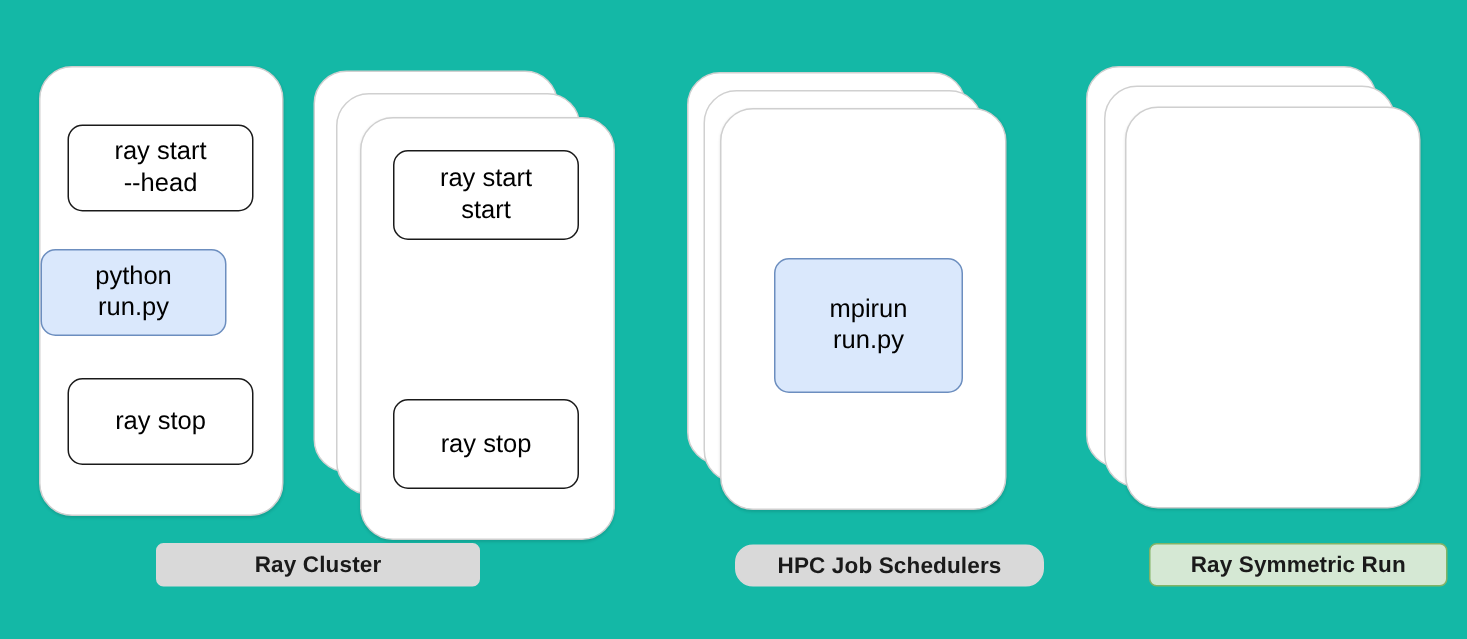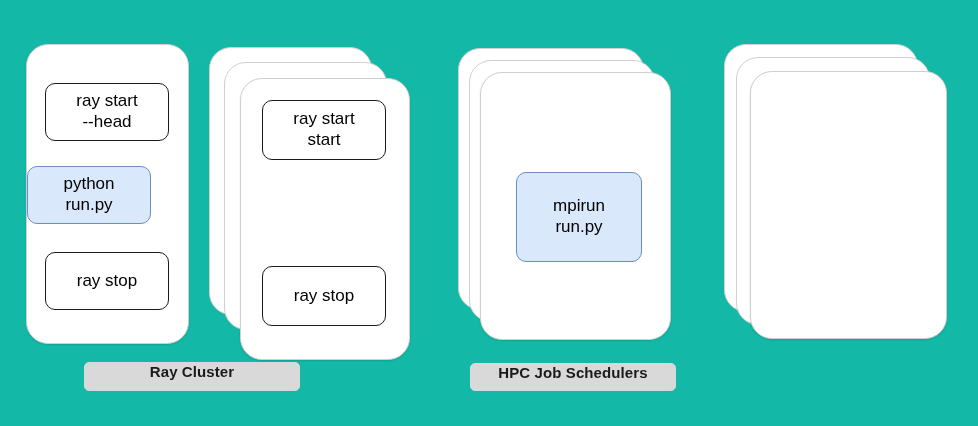--- a/index.html
+++ b/index.html
@@ -59,27 +59,29 @@
   }
   .cmd .ln { display: block; white-space: nowrap; }
   .cmd .ln.bold { font-weight: bold; font-size: 16px; }
   .cmd .ln.sub  { font-size: 15px; }
 
   
   .grouplabel {
     position: absolute;
     box-sizing: border-box;
     display: flex;
+    align-items: center;
     justify-content: center;
     border-radius: 5px;
     font-size: 15px;
     font-weight: bold;
     color: #1a1a1a;
     letter-spacing: 0.1px;
     white-space: nowrap;
+    margin-left: 20px;
   }
   .grouplabel.gray {
     background: #d9d9d9;
     border: 1px solid #d9d9d9;
   }
   .grouplabel.green {
     background: #d5e8d4;
     border: 1px solid #82b366;
   }
 </style>
@@ -123,23 +125,26 @@
 
   <div class="card" style="left:458px; top:48px; width:186px; height:262px;"></div>
   <div class="card" style="left:469px; top:60px; width:186px; height:262px;"></div>
   <div class="card front" style="left:480px; top:72px; width:191px; height:268px;"></div>
 
   <div class="cmd blue" style="left:516px; top:158px; width:126px; height:90px;margin-top:14px;">
     <span class="ln">mpirun</span>
     <span class="ln">run.py</span>
   </div>
 
-  <div class="grouplabel gray" style="left:470px; top:363px; width:206px; height:28px;">
+  <div class="grouplabel gray" style="left:470px; top:363px; width:206px; height:28px;border-radius:12px;">
     <span>HPC Job Schedulers</span>
   </div>
 
   <div class="card" style="left:724px; top:44px; width:194px; height:268px;"></div>
   <div class="card" style="left:736px; top:57px; width:194px; height:268px;"></div>
   <div class="card front" style="left:750px; top:71px; width:197px; height:268px;"></div>
 
 
+  <div class="grouplabel green" style="left:746px; top:362px; width:199px; height:29px;">
+    <span>Ray Symmetric Run</span>
+  </div>
 
 </div>
 
 </body></html>

